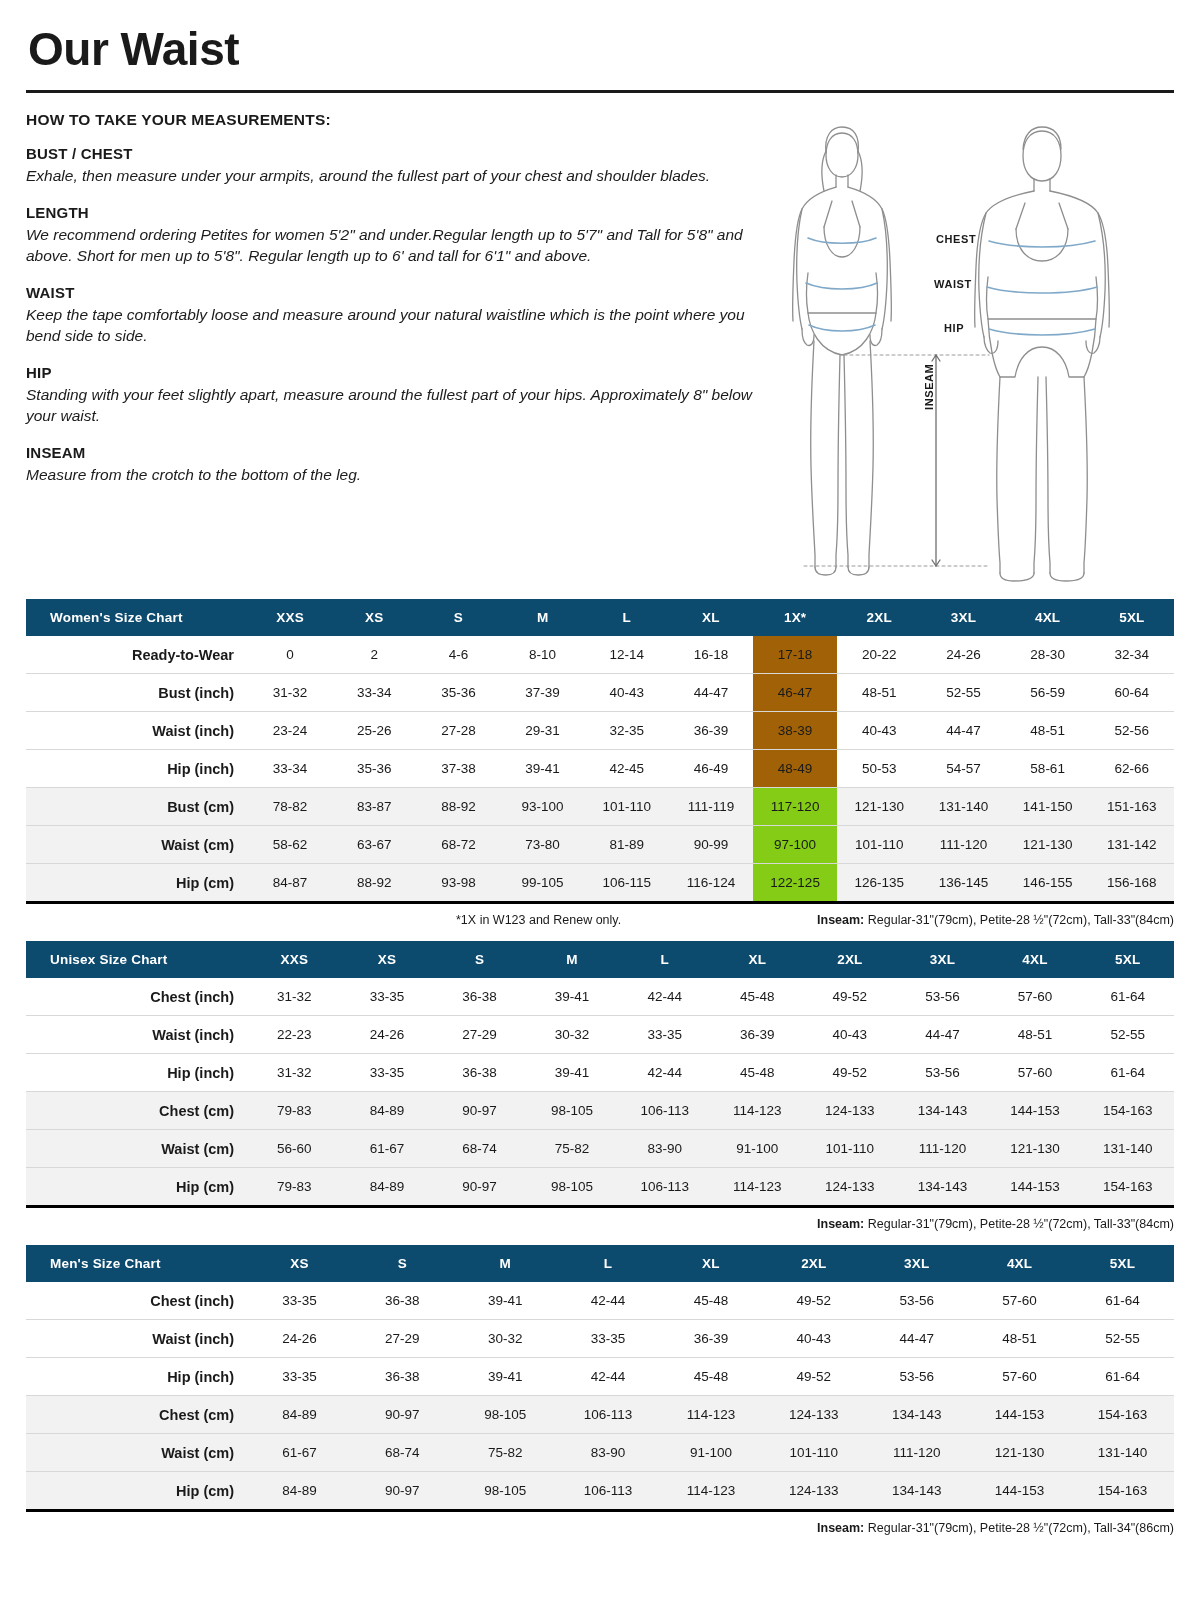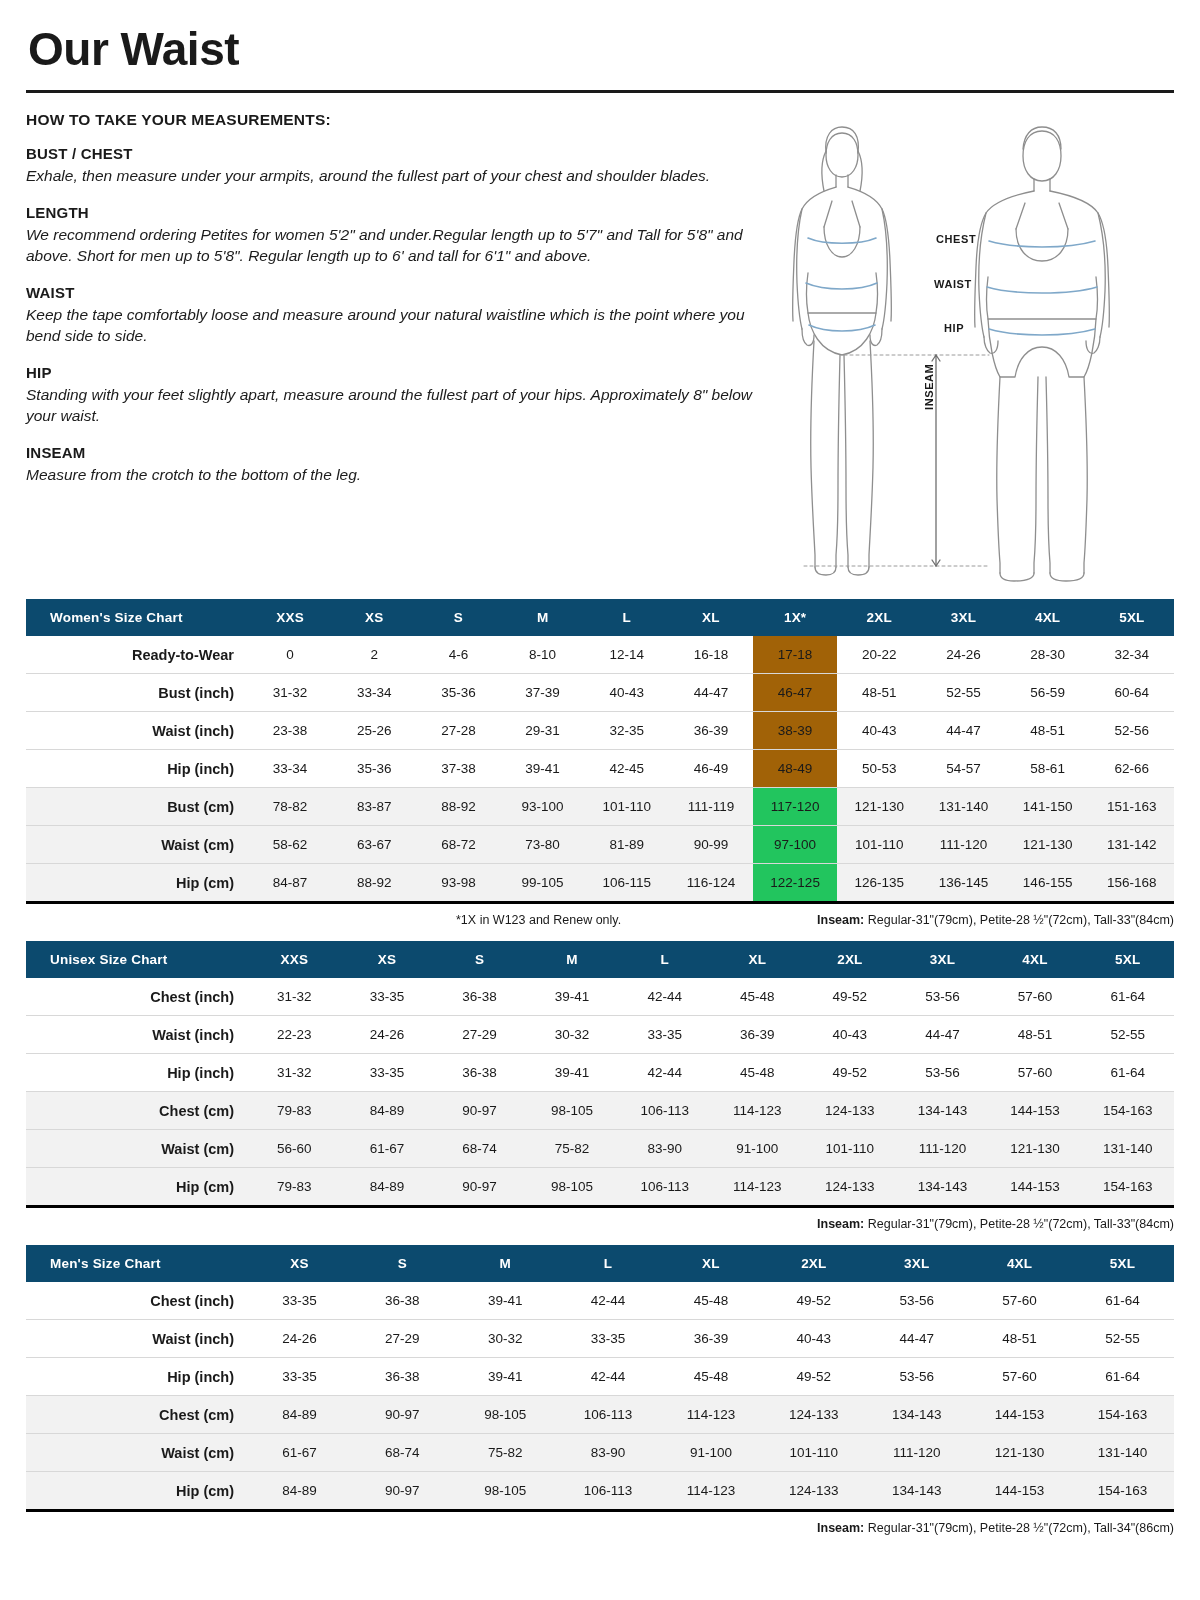--- a/index.html
+++ b/index.html
@@ -72,21 +72,21 @@
     padding: 10.5px 3px;
     border-bottom: 1px solid #d8d8d8;
     color: #1a1a1a;
     white-space: nowrap;
   }
   tbody td.rowhead {
     text-align: right; font-weight: bold; font-size: 14.5px; padding-right: 14px;
   }
   tbody tr.shade td { background: #f2f2f2; }
   tbody td.hl { background: #a16207; }
-  tbody tr.shade td.hl { background: #22c55e; }
+  tbody tr.shade td.hl { background: #84cc16; }
   tbody tr:last-child td { border-bottom: 3px solid #000000; }
 
   .note-row {
     display: flex; justify-content: space-between; align-items: baseline;
     width: 1148px; margin-top: 9px; font-size: 12.5px;
   }
   .note-left { margin-left: 430px; }
   .note-right { text-align: right; }
   .note-right b { font-weight: bold; }
   .note-single { width: 1148px; text-align: right; margin-top: 9px; font-size: 12.5px; }
@@ -262,21 +262,21 @@
               <td>40-43</td>
               <td>44-47</td>
               <td class="hl">46-47</td>
               <td>48-51</td>
               <td>52-55</td>
               <td>56-59</td>
               <td>60-64</td>
             </tr>
             <tr>
               <td class="rowhead">Waist (inch)</td>
-              <td>23-38</td>
+              <td>23-24</td>
               <td>25-26</td>
               <td>27-28</td>
               <td>29-31</td>
               <td>32-35</td>
               <td>36-39</td>
               <td class="hl">38-39</td>
               <td>40-43</td>
               <td>44-47</td>
               <td>48-51</td>
               <td>52-56</td>

